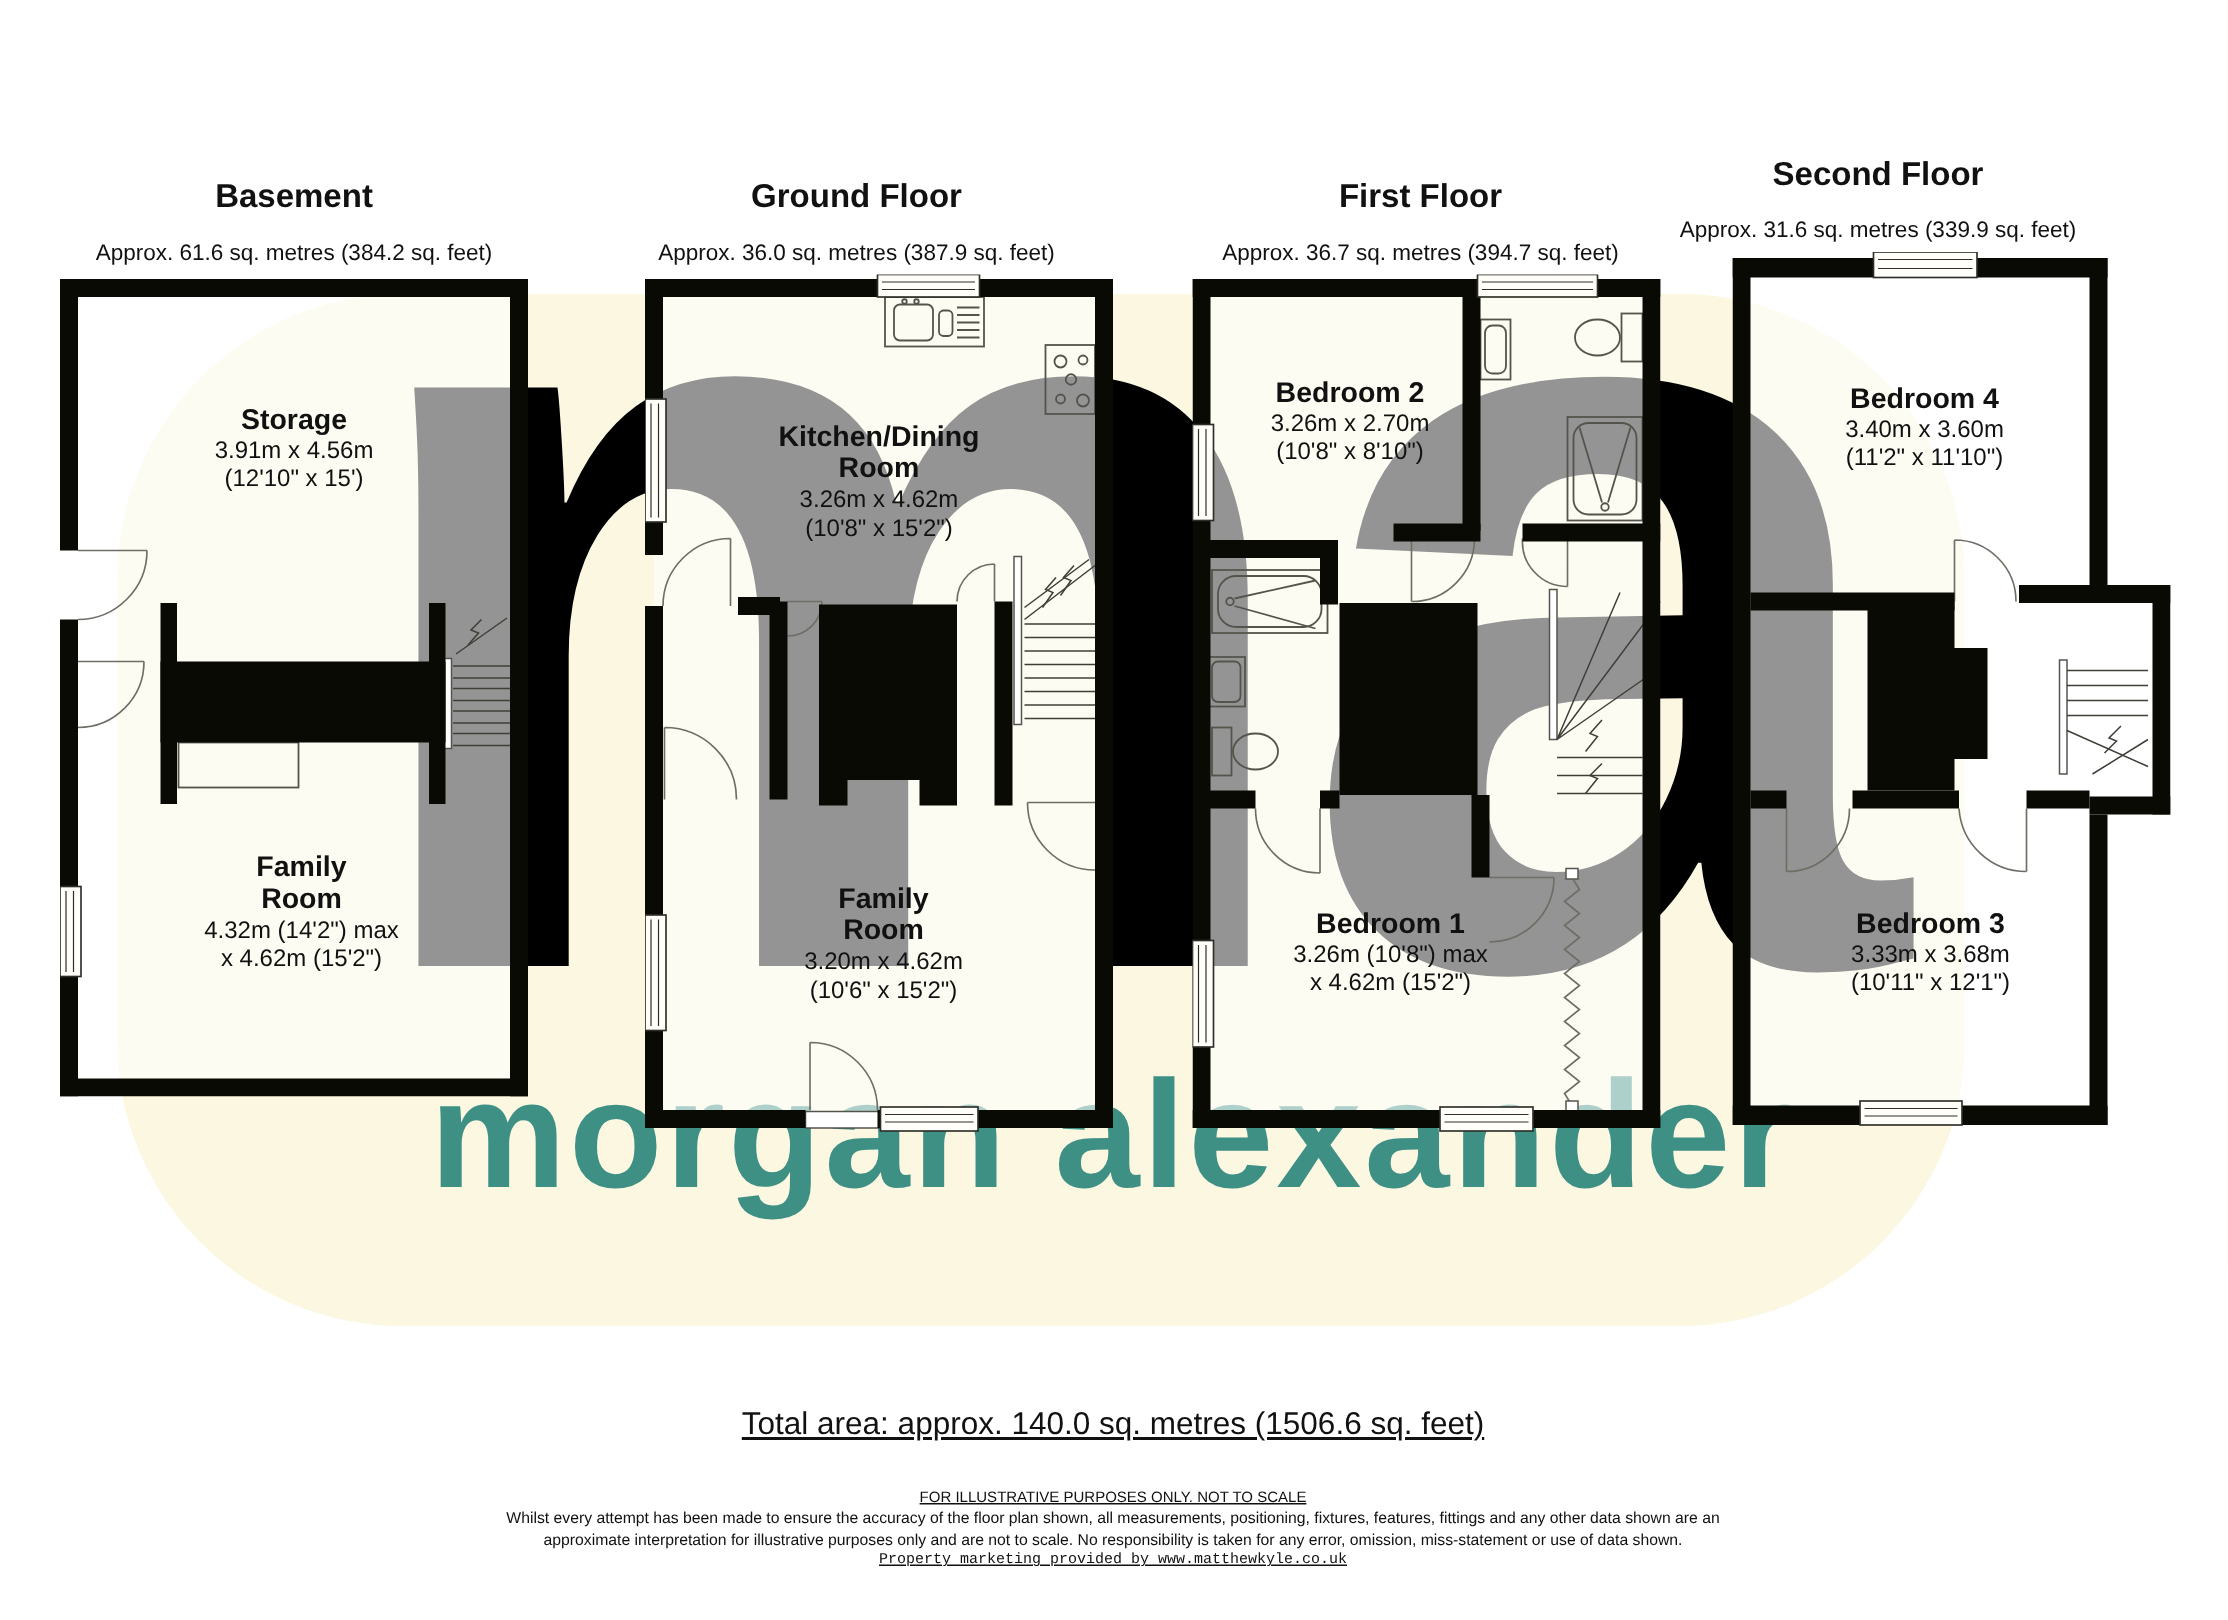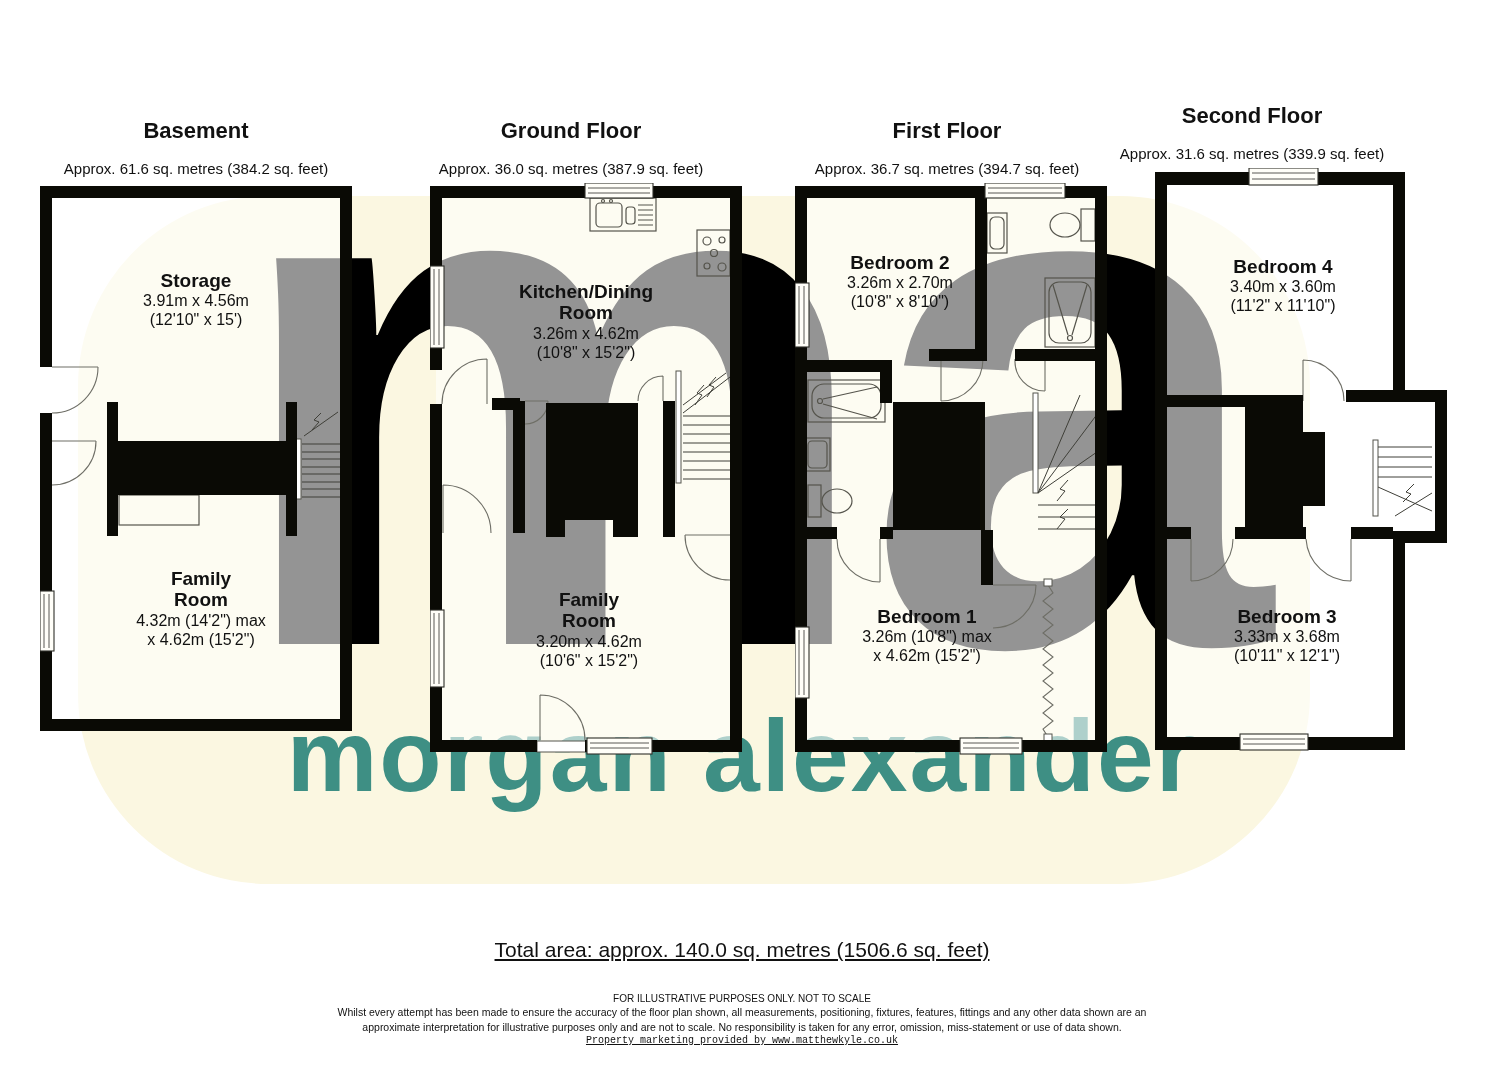--- a/index.html
+++ b/index.html
@@ -26,21 +26,21 @@
   .winl{fill:none;stroke:#2E2E28;stroke-width:0.8;}
   
   .floor-head{position:absolute;transform:translateX(-50%);text-align:center;white-space:nowrap;}
   .floor-head .t{font-size:22px;font-weight:bold;}
   .floor-head .a{font-size:15px;margin-top:16px;}
   .room-label{position:absolute;transform:translateX(-50%);text-align:center;white-space:nowrap;}
   .room-label .n{font-size:19px;font-weight:bold;line-height:1.12;}
   .room-label .d{font-size:16px;line-height:1.2;}
   .fline{position:absolute;left:742px;transform:translateX(-50%);white-space:nowrap;}
   .f-total{top:938px;font-size:21px;text-decoration:underline;}
-  .f-notice{top:993px;font-size:10px;}
+  .f-notice{top:993px;font-size:10px;text-decoration:underline;}
   .f-d1{top:1006px;font-size:10.5px;}
   .f-d2{top:1021px;font-size:10.5px;}
   .f-credit{top:1035px;font-size:10px;text-decoration:underline;font-family:Liberation Mono, monospace;}
 </style>
 </head>
 <body>
 
 <div class="canvas">
 
   <div class="wm-rect"></div>

